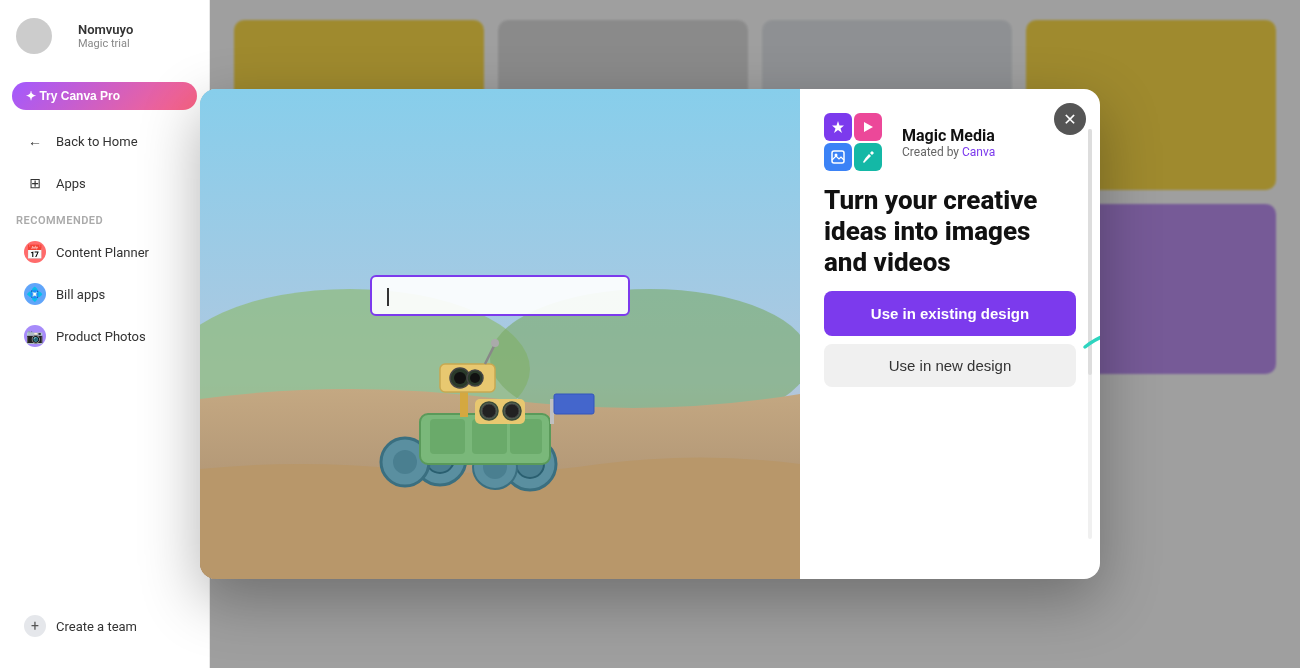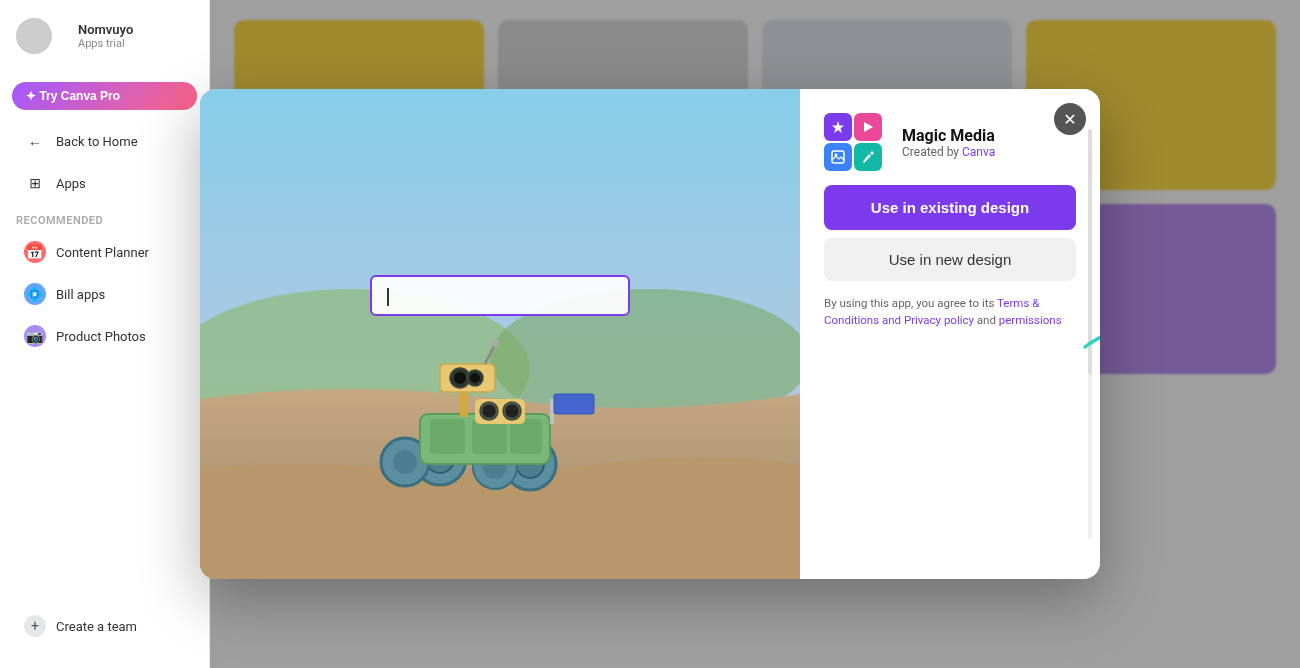--- a/index.html
+++ b/index.html
@@ -295,21 +295,21 @@
     .btn-use-new {
       width: 100%;
       padding: 13px;
       background: #f0f0f0;
       color: #333;
       border: none;
       border-radius: 8px;
       font-size: 15px;
       font-weight: 500;
       cursor: pointer;
-      margin-bottom: 14px;
+      margin-bottom: 20px;
       transition: background 0.2s;
     }
 
     .terms-text {
       font-size: 11.5px;
       color: #666;
       line-height: 1.5;
     }
     .terms-text a {
       color: #7c3aed;
@@ -370,21 +370,21 @@
 </head>
 <body>
 
 <div class="bg-layout">
 
   <div class="sidebar">
     <div class="sidebar-top">
       <div class="avatar-circle"></div>
       <div>
         <div class="sidebar-username">Nomvuyo</div>
-        <div class="sidebar-sub">Apps trial</div>
+        <div class="sidebar-sub">Magic trial</div>
       </div>
     </div>
     <button class="try-canva-btn">✦ Try Canva Pro</button>
     <div class="sidebar-nav-item">
       <span class="sidebar-nav-icon">←</span>
       <span>Back to Home</span>
     </div>
     <div class="sidebar-nav-item">
       <span class="sidebar-nav-icon">⊞</span>
       <span>Apps</span>
@@ -546,28 +546,26 @@
         </div>
         <div>
           <div class="app-name">Magic Media</div>
           <div class="app-created-by">
             <span>Created by</span>
             <a href="#">Canva</a>
           </div>
         </div>
       </div>
 
+      <h2 class="modal-title">Turn your creative ideas into images and videos</h2>
 
 
       <button class="btn-use-existing">Use in existing design</button>
       <button class="btn-use-new">Use in new design</button>
 
-      <div class="terms-text">
-        <span>By using this app, you agree to its </span><a href="#">Terms &amp; Conditions and Privacy policy</a><span> and </span><a href="#">permissions</a>
-      </div>
 
       <div class="arrow-indicator">
         <svg class="arrow-svg" viewBox="0 0 80 50" xmlns="http://www.w3.org/2000/svg">
           <path d="M5 40 Q30 20 65 25" stroke="#2dd4bf" stroke-width="3.5" fill="none" stroke-linecap="round"></path>
           <polygon points="60,18 70,27 58,30" fill="#2dd4bf"></polygon>
         </svg>
       </div>
     </div>
   </div>
 </div>

